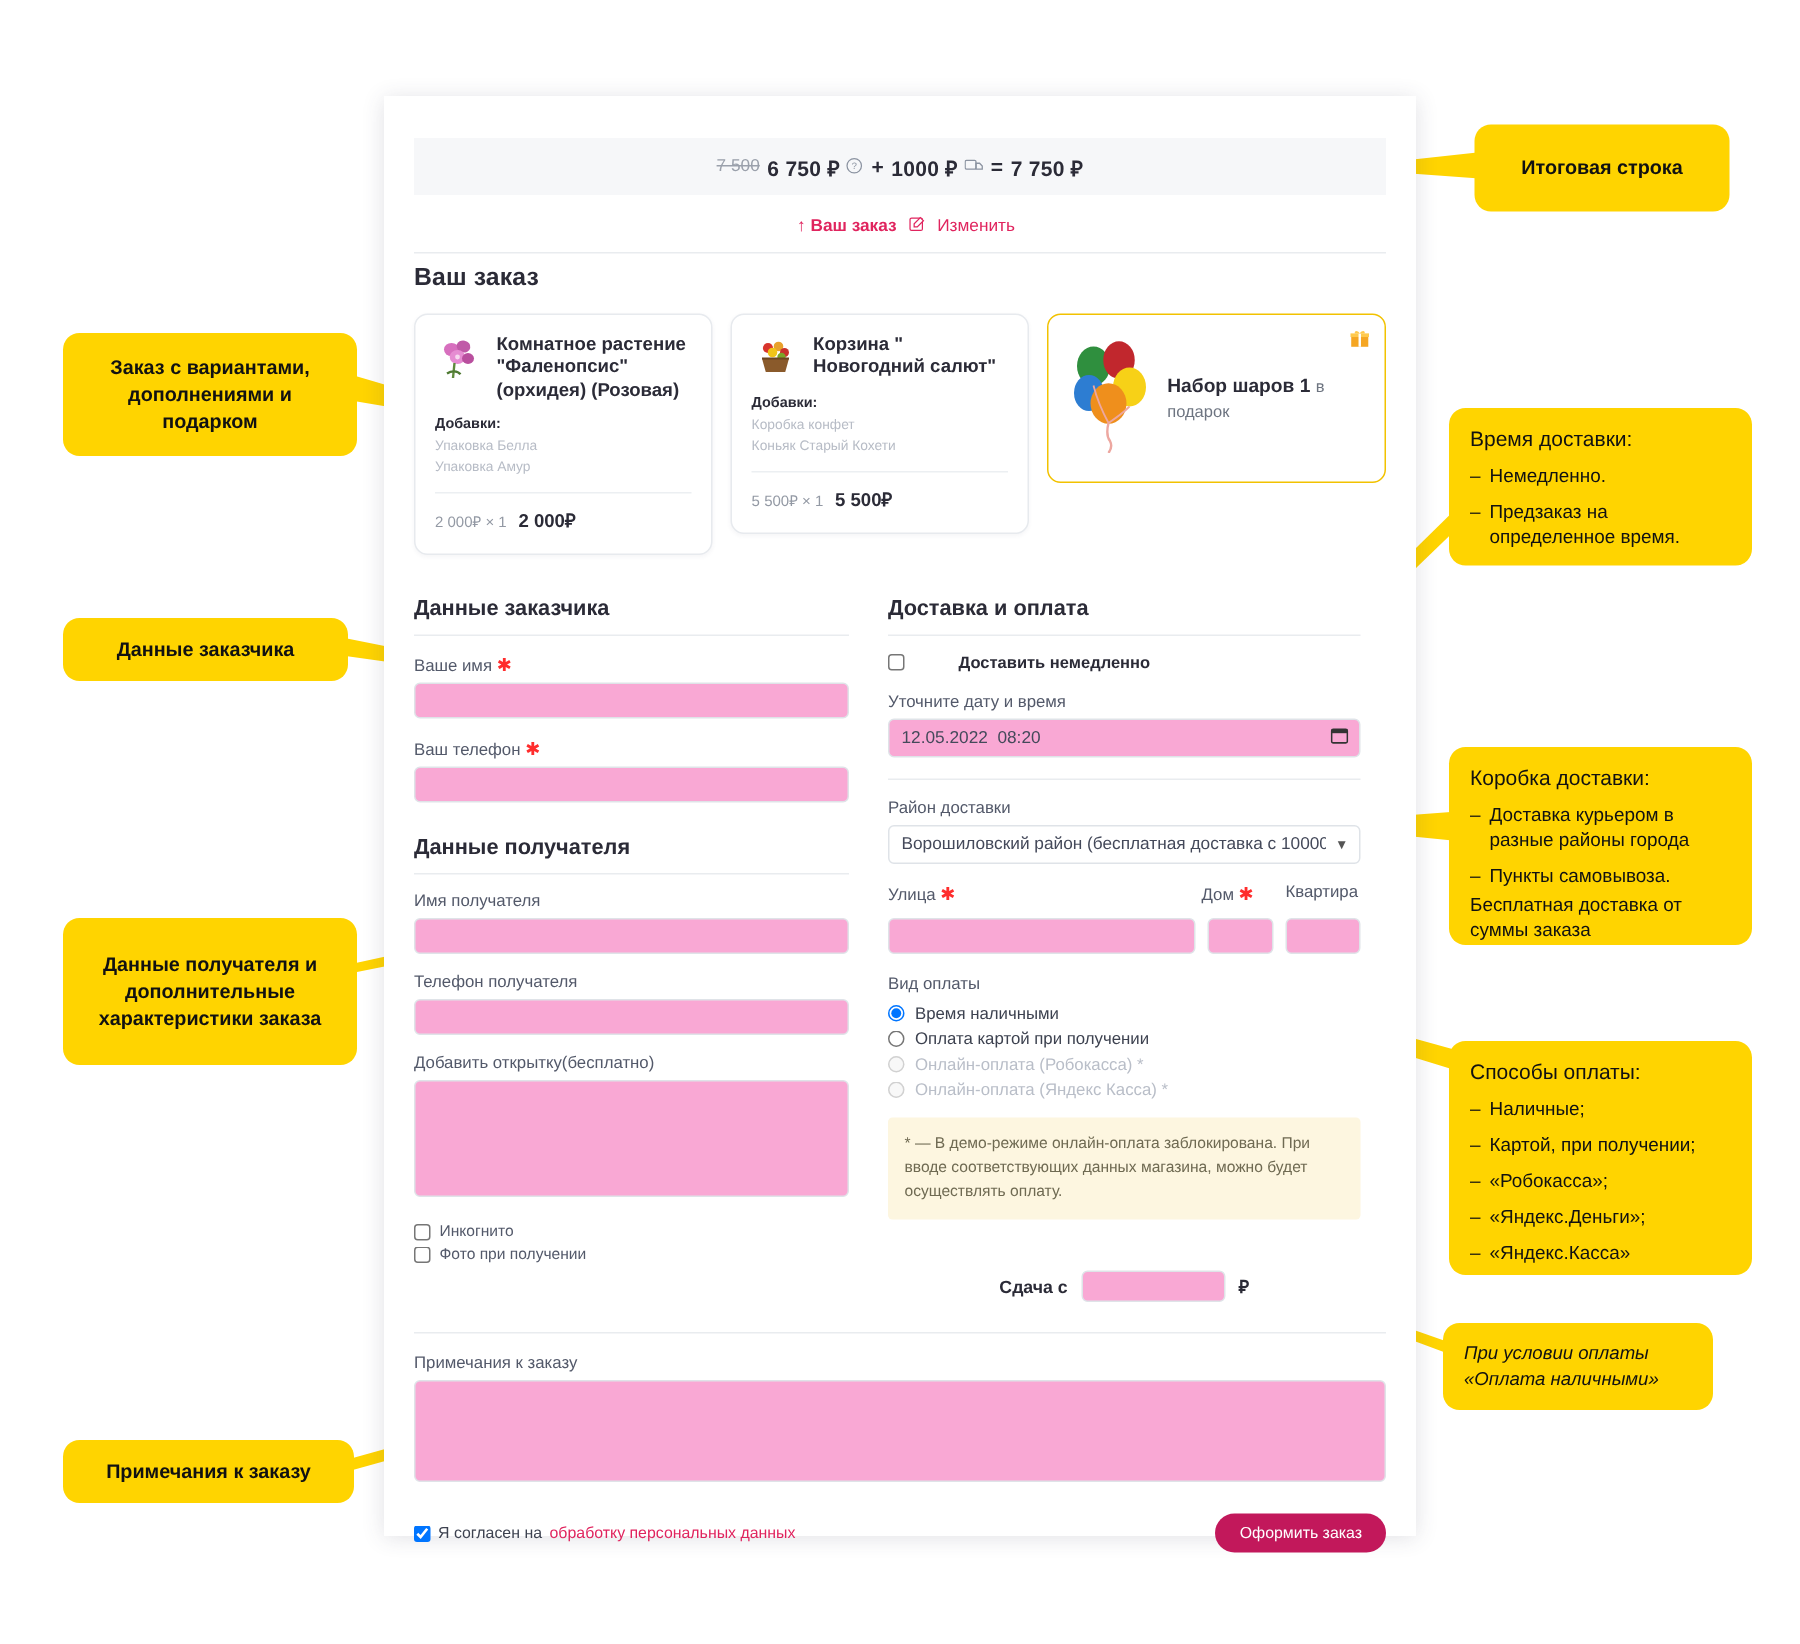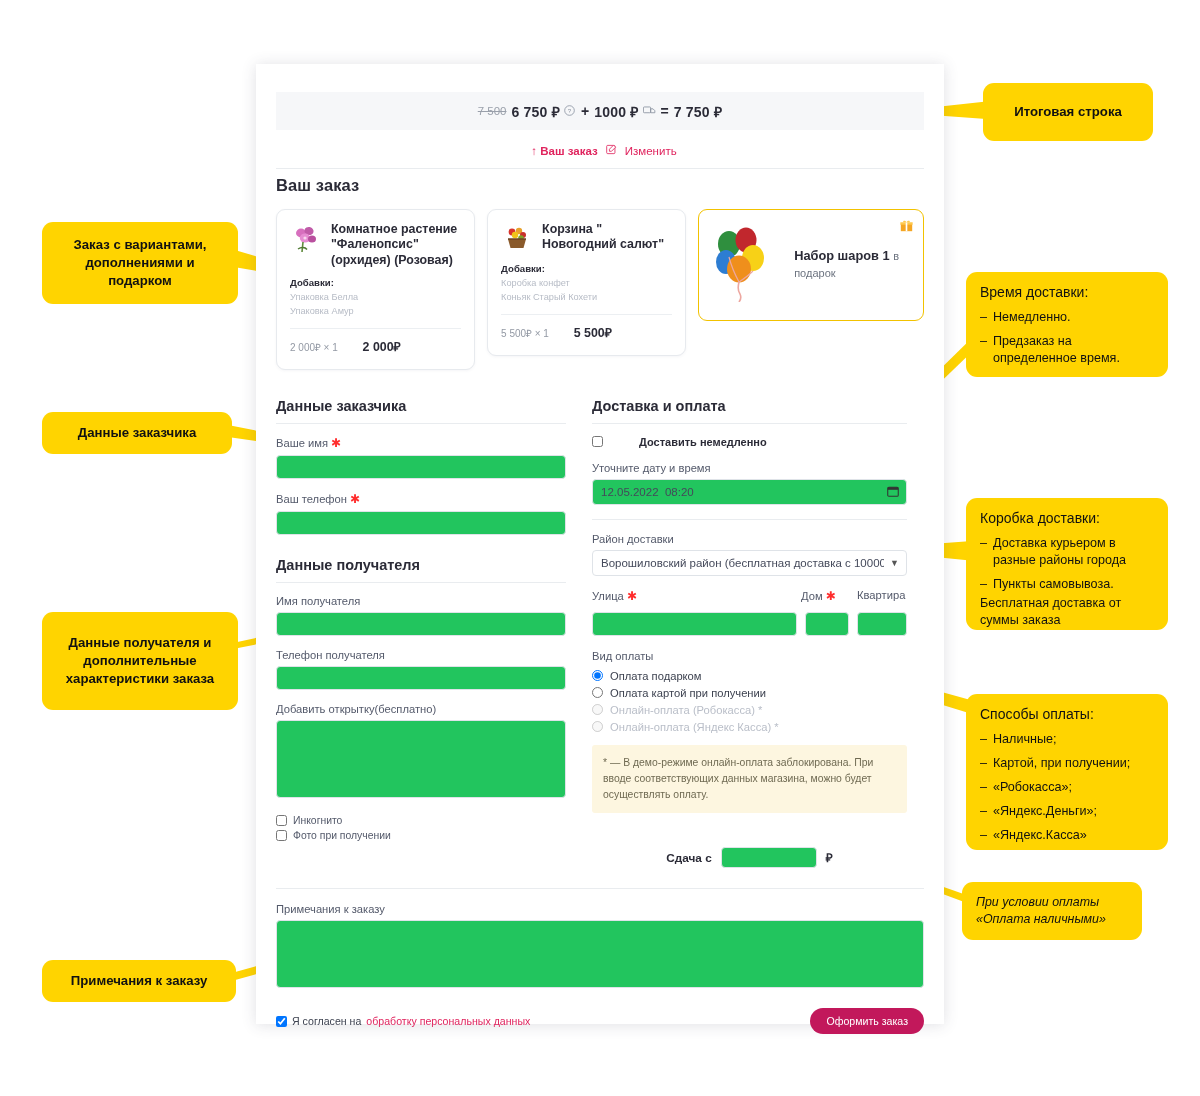--- a/index.html
+++ b/index.html
@@ -52,41 +52,41 @@
     padding:12px 13px 14px 13px;box-sizing:border-box;
     box-shadow:0 1px 3px rgba(60,60,90,.05);
   }
   .ocard-top{display:flex;gap:9px;}
   .thumb{width:32px;height:32px;flex:0 0 32px;border-radius:4px;overflow:hidden;}
   .oc-title{font-size:12.4px;font-weight:700;line-height:1.23;color:#2b2b37;}
   .add-head{font-size:9.6px;font-weight:700;color:#2b2b37;margin-top:9px;}
   .add-item{font-size:9.2px;color:#b7bcc6;margin-top:4px;}
   .oc-rule{height:1px;background:#eceff2;margin:12px 0 9px 0;}
   .price-line{font-size:10px;color:#9399a4;}
-  .price-line b{font-size:12.4px;color:#2b2b37;margin-left:22px;}
+  .price-line b{font-size:12.4px;color:#2b2b37;margin-left:5px;}
   .gift-card{
     width:235px;background:#fff;border:1px solid #f2c200;border-radius:9px;
     padding:14px 13px;box-sizing:border-box;position:relative;min-height:106px;
-    display:flex;align-items:center;gap:20px;
+    display:flex;align-items:center;gap:4px;
   }
   .gift-badge{position:absolute;right:10px;top:9px;font-size:12px;color:#f5a623;}
   .gift-title{font-size:12.8px;font-weight:700;line-height:1.3;}
   .gift-title small{font-weight:400;font-size:11px;color:#6d7480;}
 
   
   .cols{display:flex;gap:26px;margin-top:28px;}
   .col{width:290px;}
   .col.right{width:315px;}
   h3.sub{font-size:14.5px;font-weight:700;margin:0 0 2px 0;color:#2b2b37;}
   .sub-rule{height:1px;background:#e9ecef;margin:9px 0 12px 0;}
   label.fl{display:block;font-size:11.2px;color:#53596a;margin:0 0 5px 0;}
   .req{color:#ff2d2d;font-size:12px;}
   input.txt, textarea.txt, select.sel{
     width:100%;box-sizing:border-box;border:1px solid #dfe3e8;border-radius:4px;
-    background:#22c55e;font-family:"Liberation Sans",sans-serif;font-size:11.5px;
+    background:#f9a8d4;font-family:"Liberation Sans",sans-serif;font-size:11.5px;
     color:#44495a;padding:6px 8px;outline:none;
   }
   input.txt{height:24px;}
   .fgroup{margin-bottom:13px;}
   textarea.txt{height:78px;resize:none;}
   .chk-row{display:flex;align-items:center;gap:6px;font-size:10.4px;color:#53596a;margin-bottom:4px;}
   .chk-row input{margin:0;width:11px;height:11px;}
   .bold-chk{font-weight:700;font-size:11px;color:#2b2b37;}
   .datefield{position:relative;}
   .datefield input{padding-right:26px;height:26px;}
@@ -365,21 +365,21 @@
         <div class="addr-row" style="margin-bottom:14px;">
           <div class="addr-street"><input class="txt" type="text" style=""></div>
           <div class="addr-small"><input class="txt" type="text" style=""></div>
           <div class="addr-apt"><input class="txt" type="text" style=""></div>
         </div>
 
         <label class="fl" style="margin-bottom:8px;">Вид оплаты</label>
 
         <div class="radio-row">
           <input type="radio" name="pay" checked="" style="">
-          <span>Оплата подарком</span>
+          <span>Время наличными</span>
         </div>
         <div class="radio-row">
           <input type="radio" name="pay" style="">
           <span>Оплата картой при получении</span>
         </div>
         <div class="radio-row dim">
           <input type="radio" name="pay" disabled="" style="">
           <span>Онлайн-оплата (Робокасса) *</span>
         </div>
         <div class="radio-row dim">

